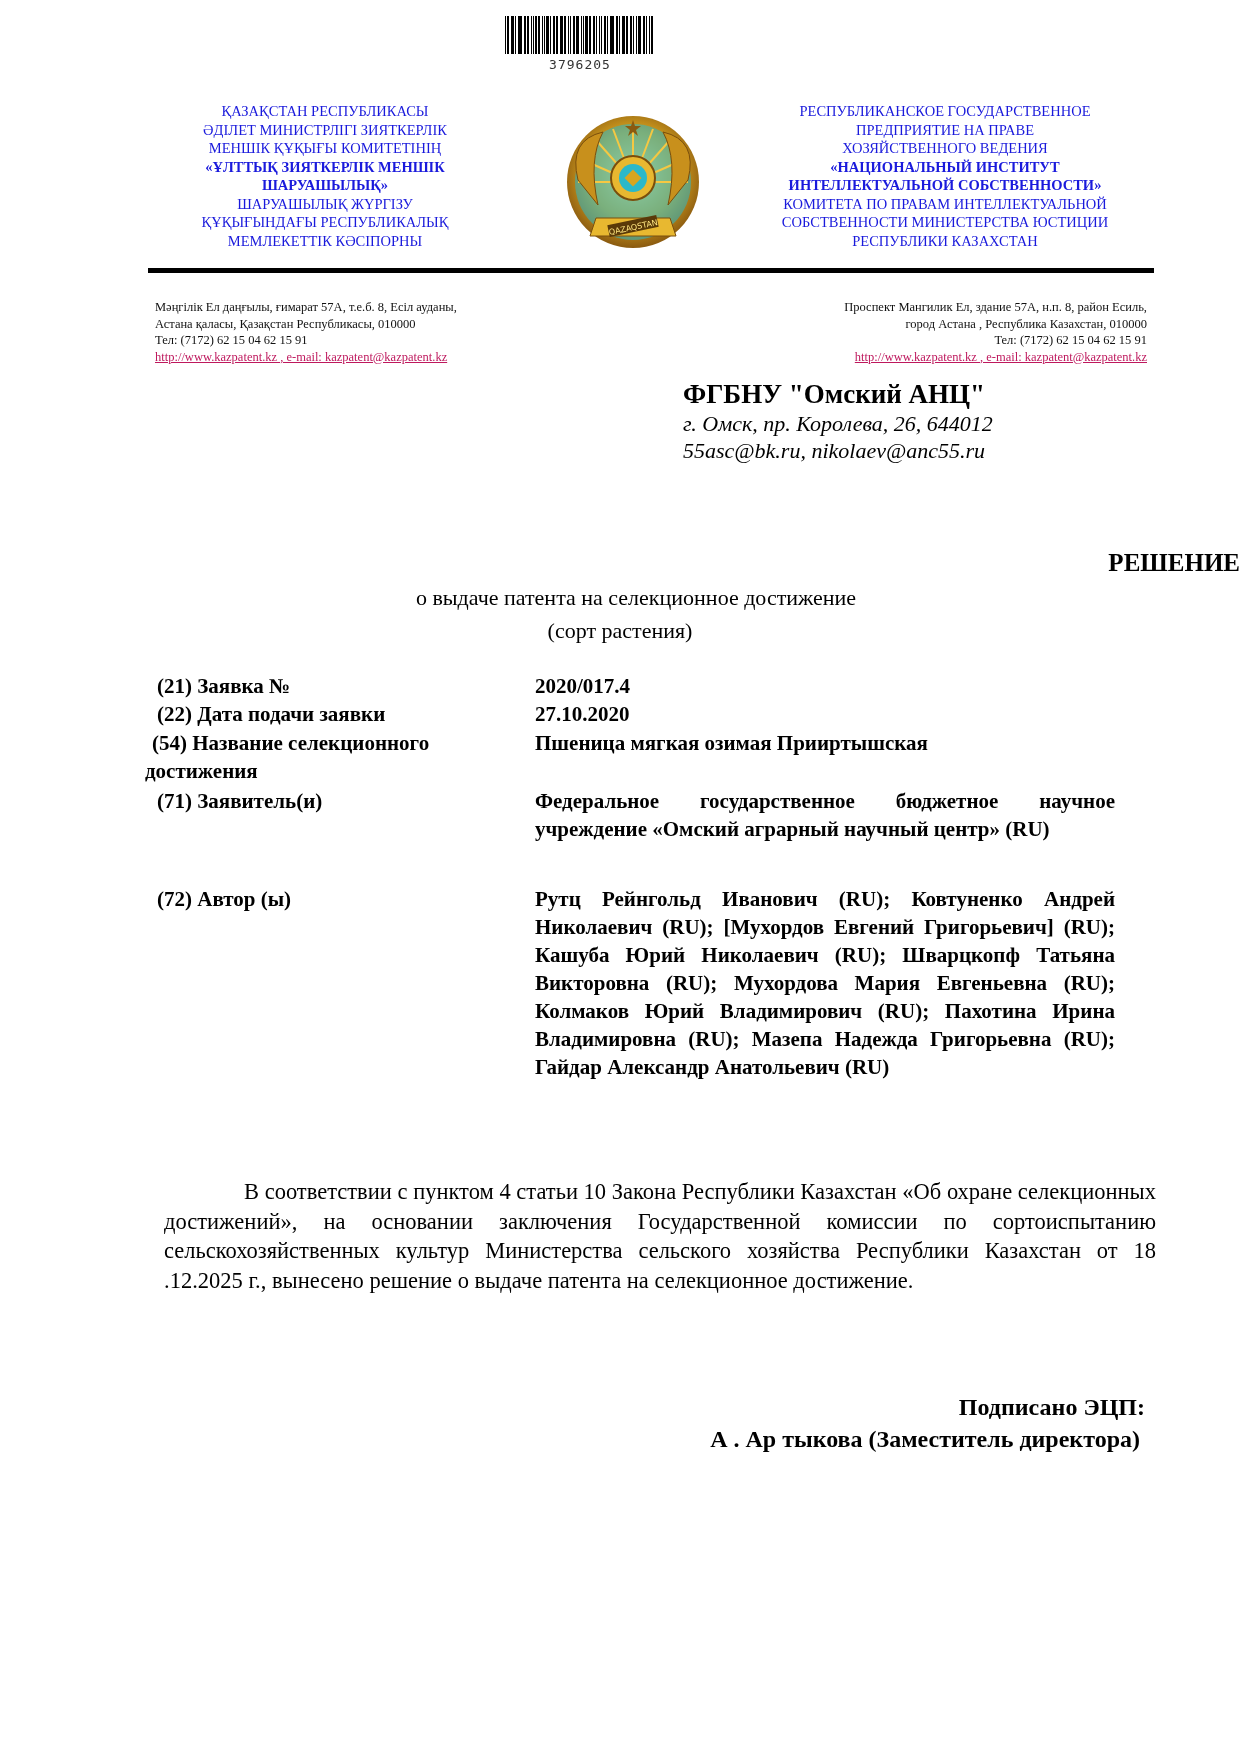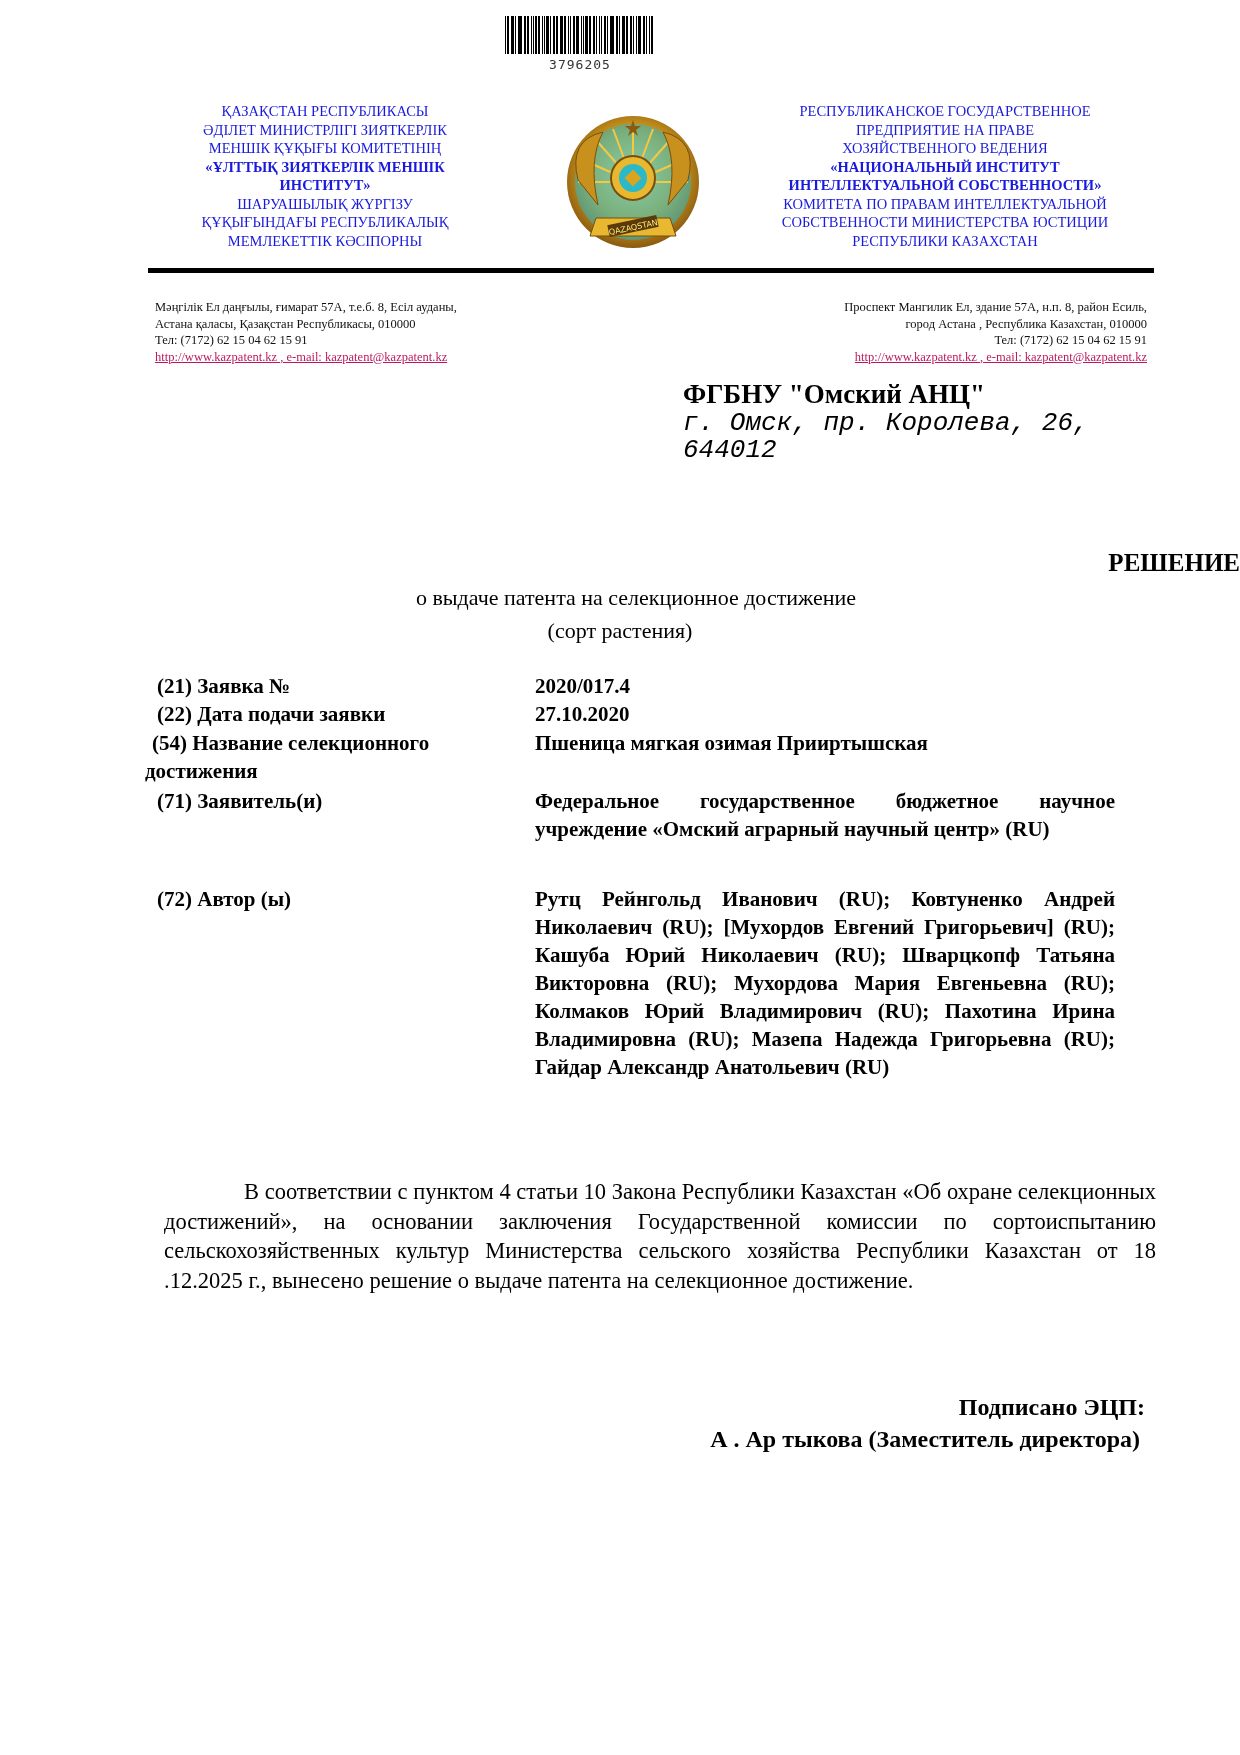--- a/index.html
+++ b/index.html
@@ -23,21 +23,21 @@
     #header-rule { left: 148px; top: 268px; width: 1006px; height: 5px; background: #000; }
 
     .addr { font-size: 12.5px; line-height: 16.5px; color: #111; margin-top: 20px; }
     .addr a, .addr .link { color: #be185d; text-decoration: underline; }
     #addr-kz { left: 155px; top: 279px; width: 420px; text-align: left; }
     #addr-ru { left: 700px; top: 279px; width: 447px; text-align: right; }
 
     
     #recipient { left: 683px; top: 378px; width: 450px; }
     #recipient-name { font-weight: bold; font-size: 27px; line-height: 32px; }
-    #recipient-addr, #recipient-email { font-style: italic; font-size: 26px; line-height: 27px; font-family: Liberation Mono, monospace; }
+    #recipient-addr, #recipient-email { font-style: italic; font-size: 22px; line-height: 27px; }
 
     
     #doc-title { left: 0; top: 548px; width: 1240px; text-align: right; font-weight: bold; font-size: 25px; line-height: 30px; }
     #doc-subtitle { left: 16px; top: 583px; width: 1240px; text-align: center; font-size: 22px; line-height: 30px; }
     #doc-subtitle2 { left: 0; top: 616px; width: 1240px; text-align: center; font-size: 22px; line-height: 30px; }
 
     
     .field-label, .field-value { font-weight: bold; font-size: 21px; line-height: 28px; }
     .field-label { left: 145px; width: 360px; }
     .field-value { left: 535px; width: 580px; text-align: justify; }
@@ -112,21 +112,21 @@
     <span style="width: 1px; margin-right: 1px;"></span>
     <span style="width: 3px; margin-right: 2px;"></span>
   </div>
 <div id="barcode-number" class="abs">3796205</div>
 
 <div id="org-kz" class="abs org">
   <div>ҚАЗАҚСТАН РЕСПУБЛИКАСЫ</div>
   <div>ӘДІЛЕТ МИНИСТРЛІГІ ЗИЯТКЕРЛІК</div>
   <div>МЕНШІК ҚҰҚЫҒЫ КОМИТЕТІНІҢ</div>
   <div style="font-weight:bold">«ҰЛТТЫҚ ЗИЯТКЕРЛІК МЕНШІК</div>
-  <div style="font-weight:bold">ИНСТИТУТ»</div>
+  <div style="font-weight:bold">ШАРУАШЫЛЫҚ»</div>
   <div>ШАРУАШЫЛЫҚ ЖҮРГІЗУ</div>
   <div>ҚҰҚЫҒЫНДАҒЫ РЕСПУБЛИКАЛЫҚ</div>
   <div>МЕМЛЕКЕТТІК  КӘСІПОРНЫ</div>
 </div>
 
 <div id="emblem" class="abs">
   <svg width="150" height="150" viewBox="0 0 150 150">
     <defs>
       <radialGradient id="g1" cx="50%" cy="45%" r="55%">
         <stop offset="0%" stop-color="#ffe680"></stop>
@@ -181,20 +181,21 @@
 <div id="addr-ru" class="abs addr">
   <div>Проспект Мангилик Ел, здание 57А, н.п. 8, район Есиль,</div>
   <div>город Астана , Республика Казахстан, 010000</div>
   <div>Тел: (7172) 62 15 04   62 15 91</div>
   <div><span class="link">http://www.kazpatent.kz , e-mail: kazpatent@kazpatent.kz</span></div>
 </div>
 
 <div id="recipient" class="abs">
   <div id="recipient-name">ФГБНУ "Омский АНЦ"</div>
   <div id="recipient-addr">г. Омск, пр. Королева, 26, 644012</div>
+  <div id="recipient-email">55asc@bk.ru, nikolaev@anc55.ru</div>
 </div>
 
 <div id="doc-title" class="abs">РЕШЕНИЕ</div>
 <div id="doc-subtitle" class="abs">о выдаче патента на селекционное достижение</div>
 <div id="doc-subtitle2" class="abs">(сорт растения)</div>
 
 <div id="f21-label" class="abs field-label">(21) Заявка №</div>
 <div id="f21-value" class="abs field-value">2020/017.4</div>
 
 <div id="f22-label" class="abs field-label">(22) Дата подачи заявки</div>

